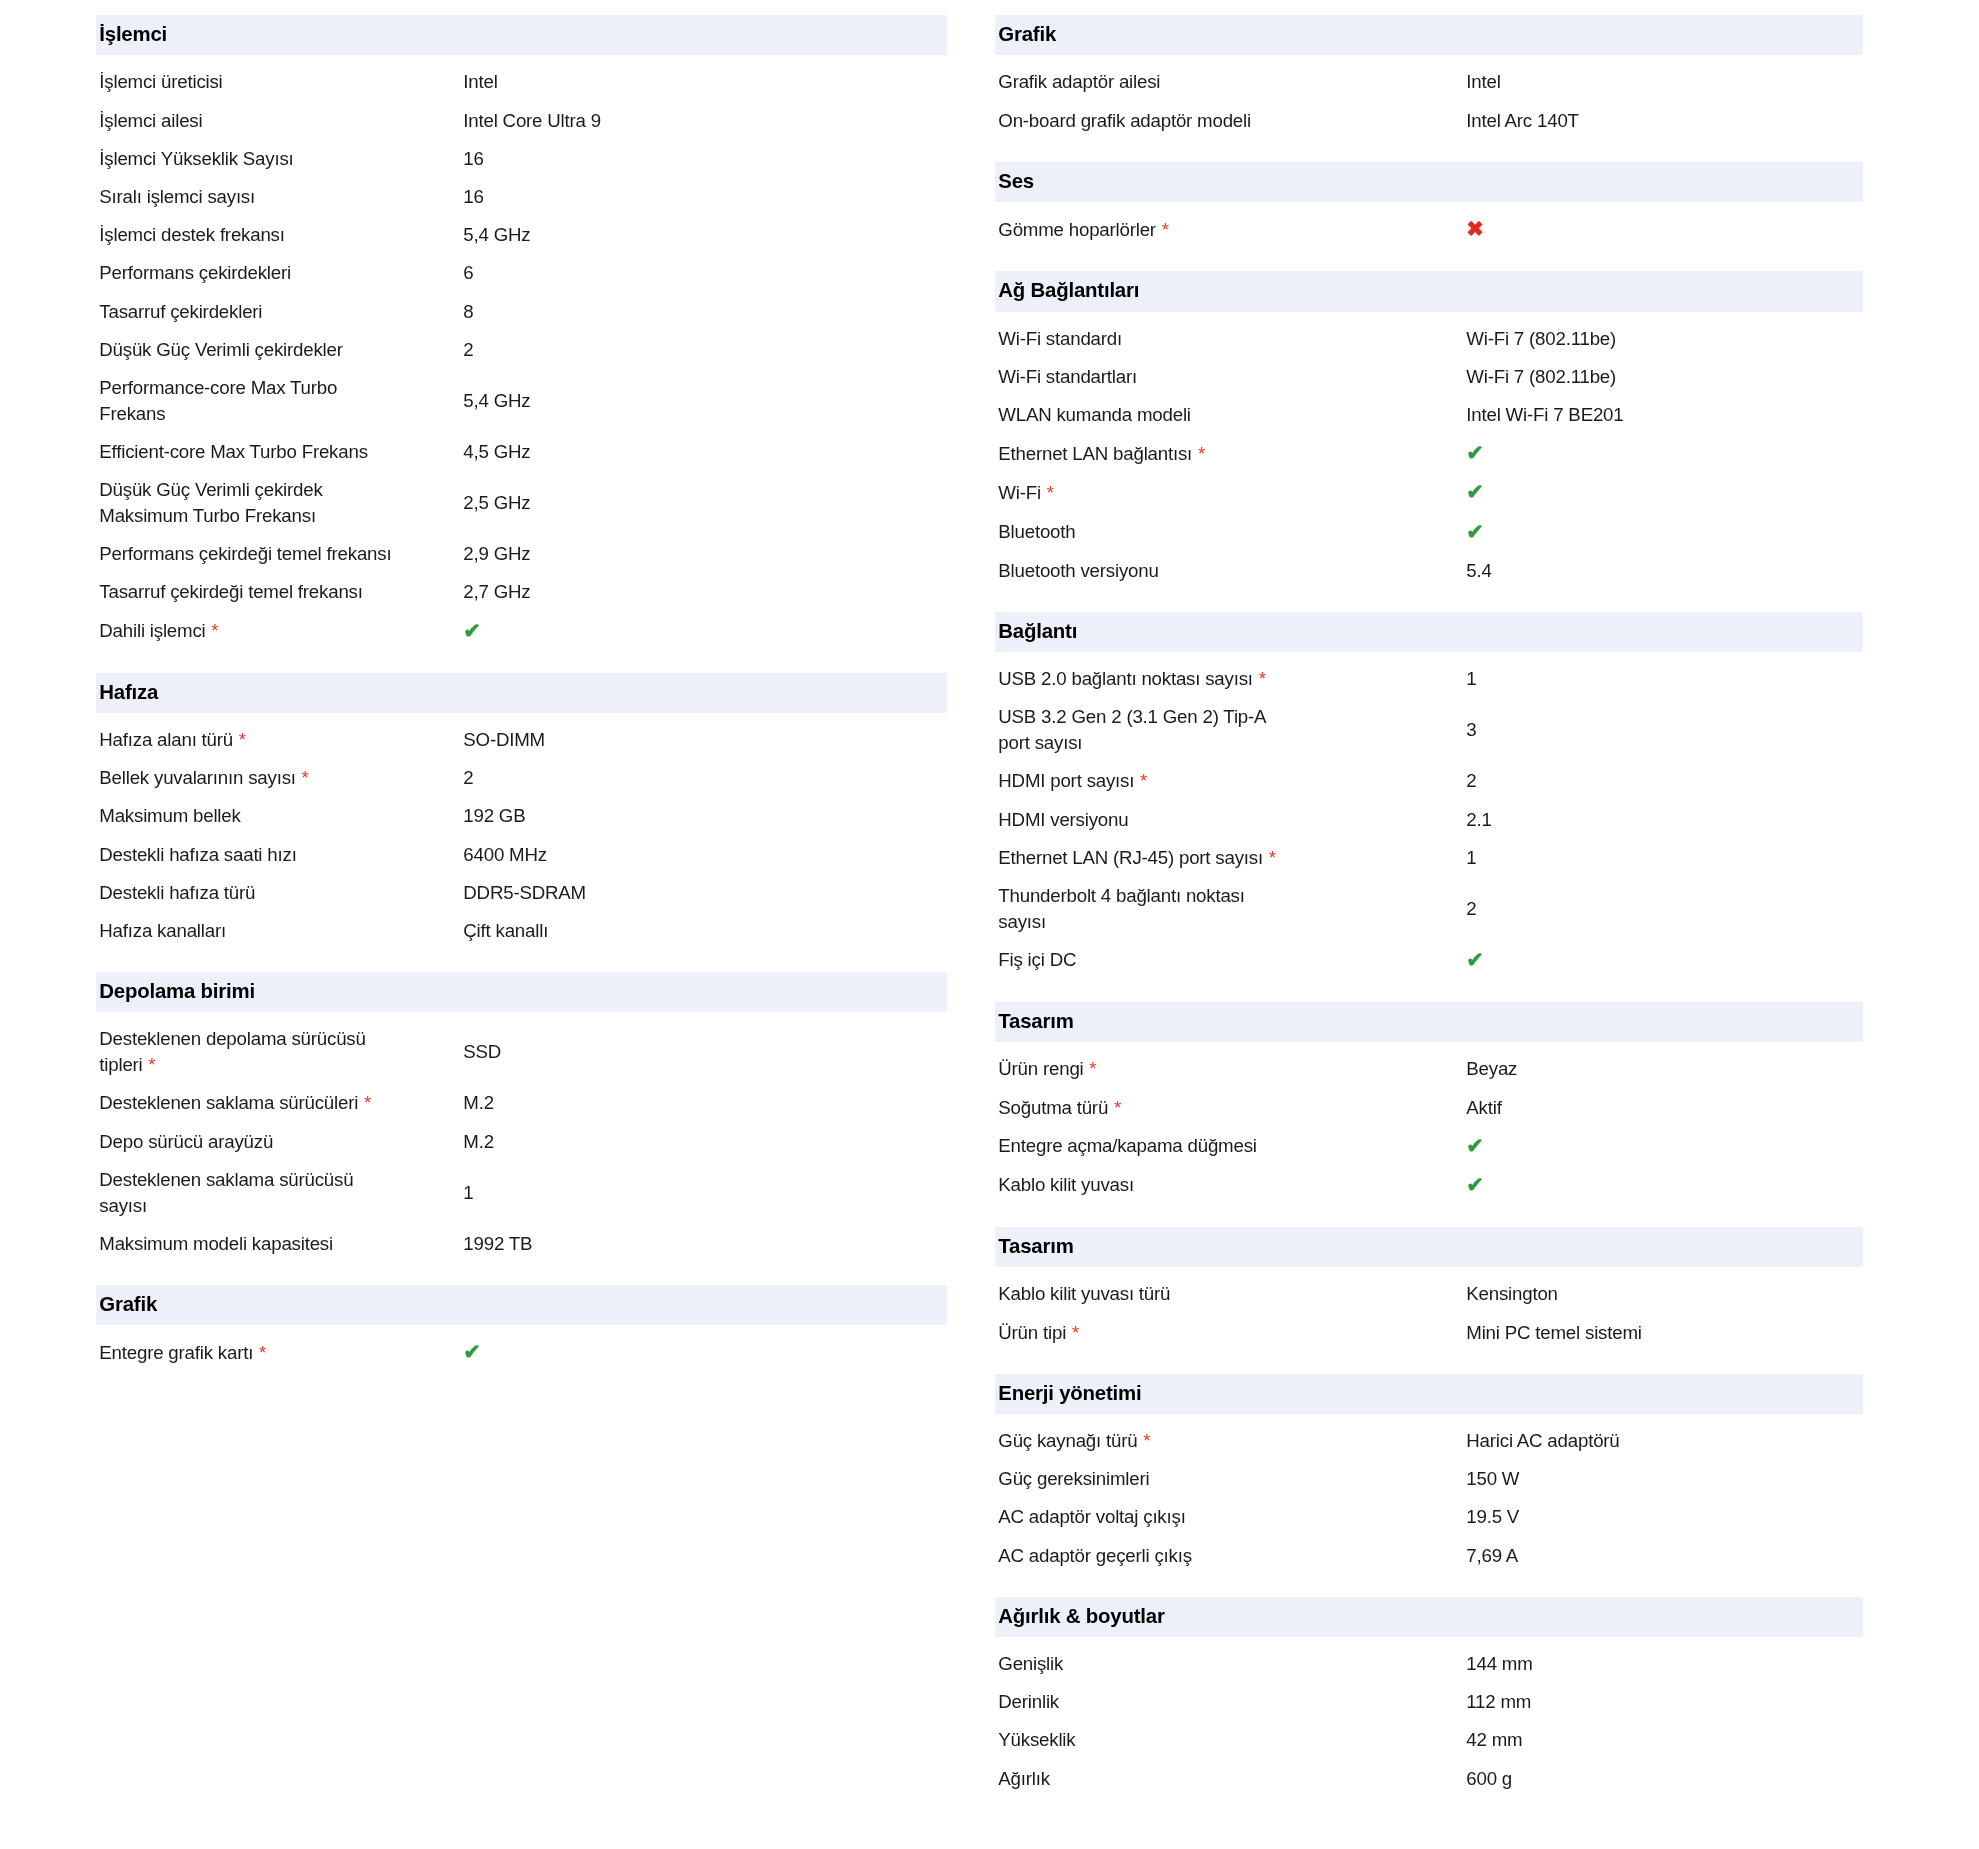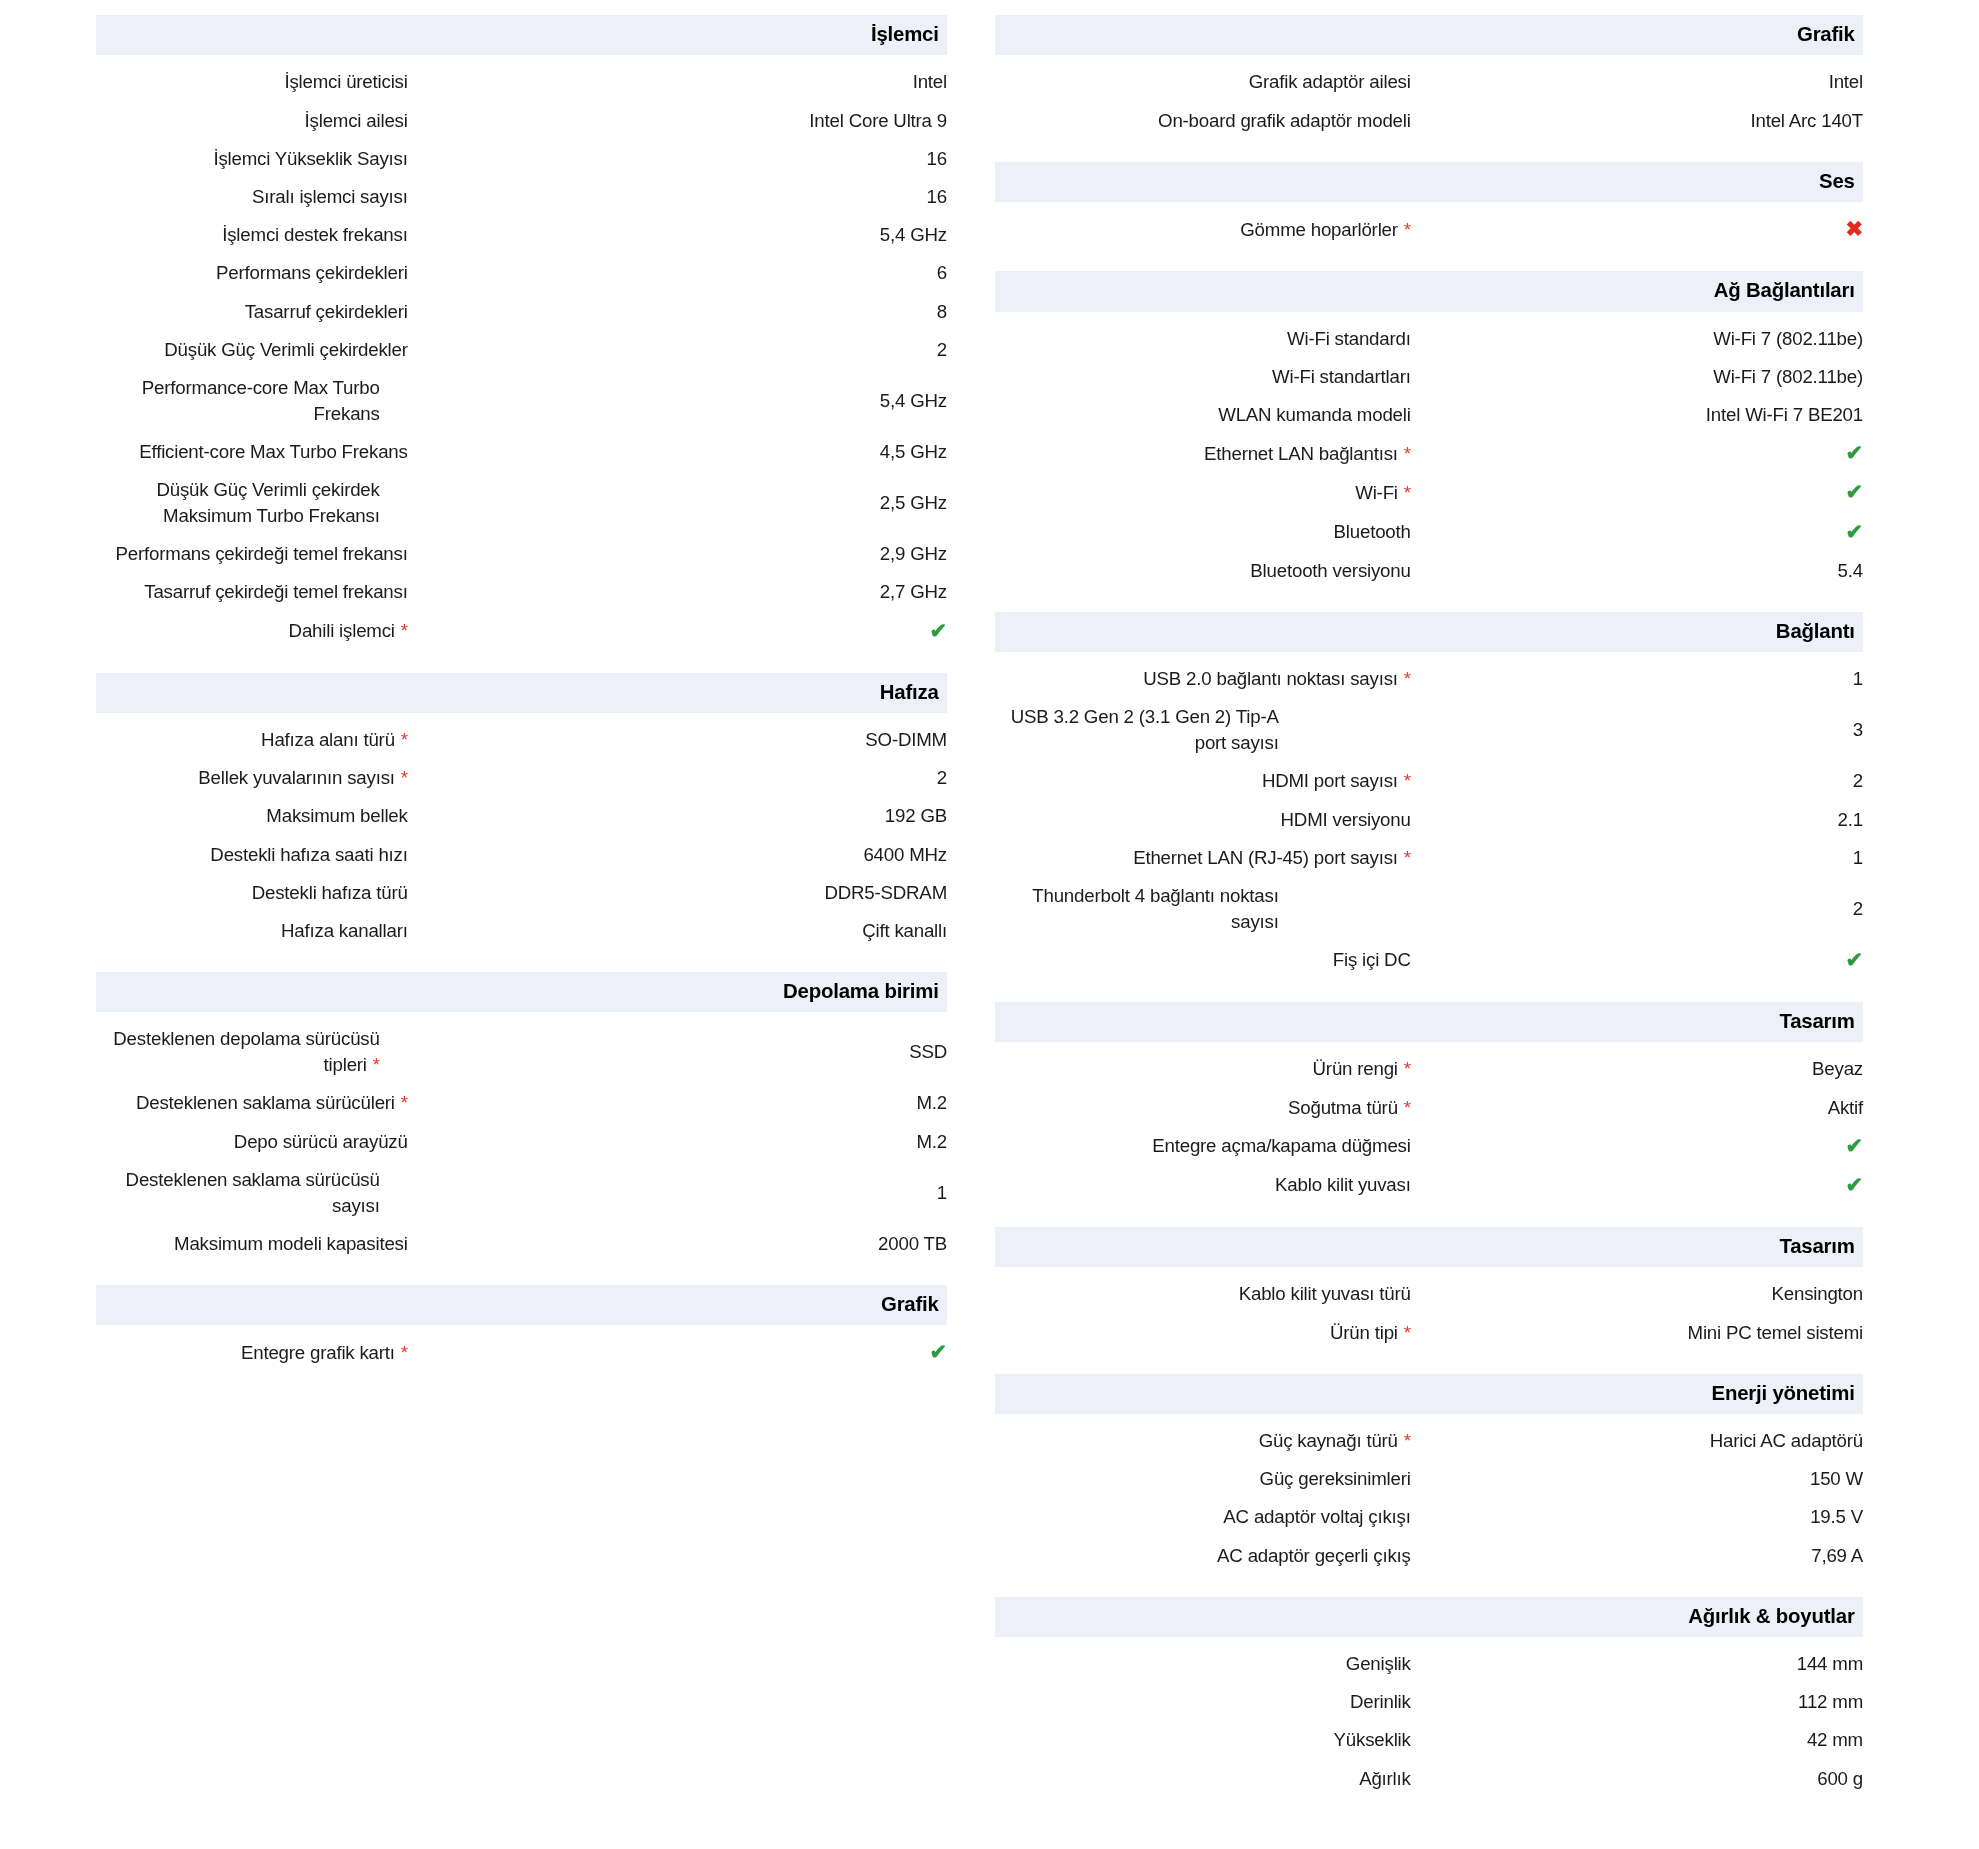--- a/index.html
+++ b/index.html
@@ -22,21 +22,21 @@
   .page{
     padding:15px 116px 33px 96px;
   }
   .columns{
     display:grid;
     grid-template-columns:851px 868px;
     column-gap:48px;
     align-items:start;
   }
   .col{display:flex;flex-direction:column;}
-  .section{margin-bottom:21.6px;text-align:right;}
+  .section{margin-bottom:21.6px;}
   .section-header{
     background:var(--header-bg);
     font-weight:bold;
     font-size:20.4px;
     letter-spacing:-0.2px;
     padding:8.3px 8.3px 9.1px 3.3px;
     margin-bottom:8.3px;
     color:#000;
   }
   .row{
@@ -171,21 +171,21 @@
           <div class="row">
             <div class="label"><span class="label-text">Depo sürücü arayüzü</span></div>
             <div class="value">M.2</div>
           </div>
           <div class="row wrap">
             <div class="label"><span class="label-text">Desteklenen saklama sürücüsü sayısı</span></div>
             <div class="value">1</div>
           </div>
           <div class="row">
             <div class="label"><span class="label-text">Maksimum modeli kapasitesi</span></div>
-            <div class="value">2000 TB</div>
+            <div class="value">1992 TB</div>
           </div>
         </section>
         <section class="section">
           <div class="section-header">Grafik</div>
           <div class="row">
             <div class="label"><span class="label-text">Entegre grafik kartı</span><span class="asterisk">*</span></div>
             <div class="value"><span class="check">✔</span></div>
           </div>
         </section>
       </div>

